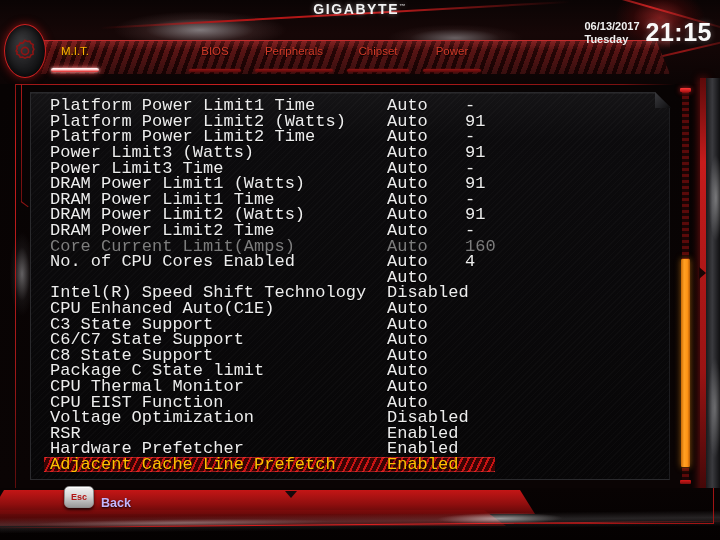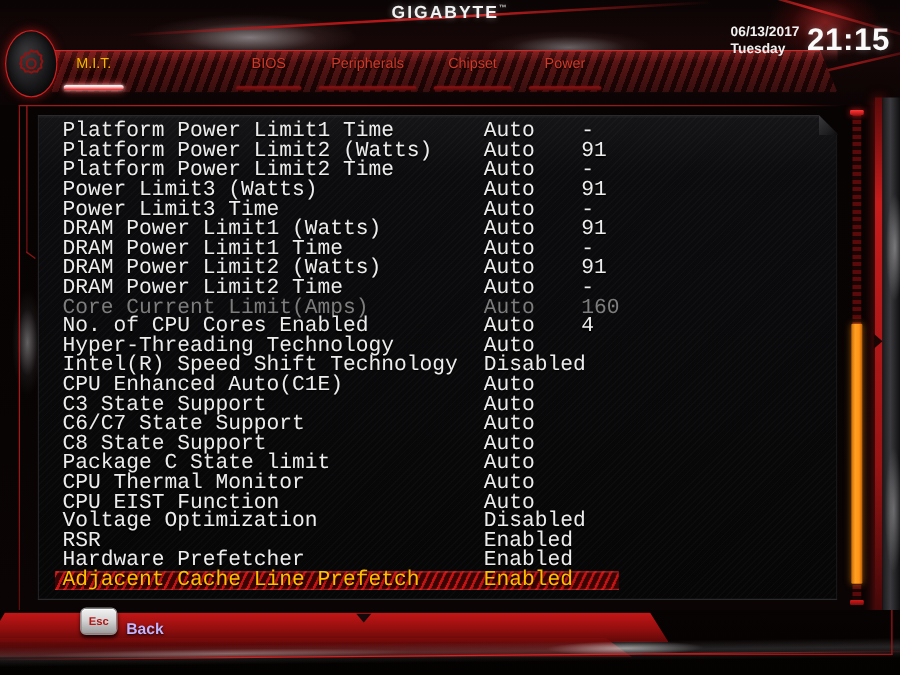--- a/index.html
+++ b/index.html
@@ -373,21 +373,20 @@
         <div class="r-label">Core Current Limit(Amps)</div>
         <div class="r-val">Auto</div>
         <div class="r-val2">160</div>
       </div>
       <div class="row">
         <div class="r-label">No. of CPU Cores Enabled</div>
         <div class="r-val">Auto</div>
         <div class="r-val2">4</div>
       </div>
       <div class="row">
-        <div class="r-label">Hyper-Threading Technology</div>
         <div class="r-val">Auto</div>
       </div>
       <div class="row">
         <div class="r-label">Intel(R) Speed Shift Technology</div>
         <div class="r-val">Disabled</div>
       </div>
       <div class="row">
         <div class="r-label">CPU Enhanced Auto(C1E)</div>
         <div class="r-val">Auto</div>
       </div>

